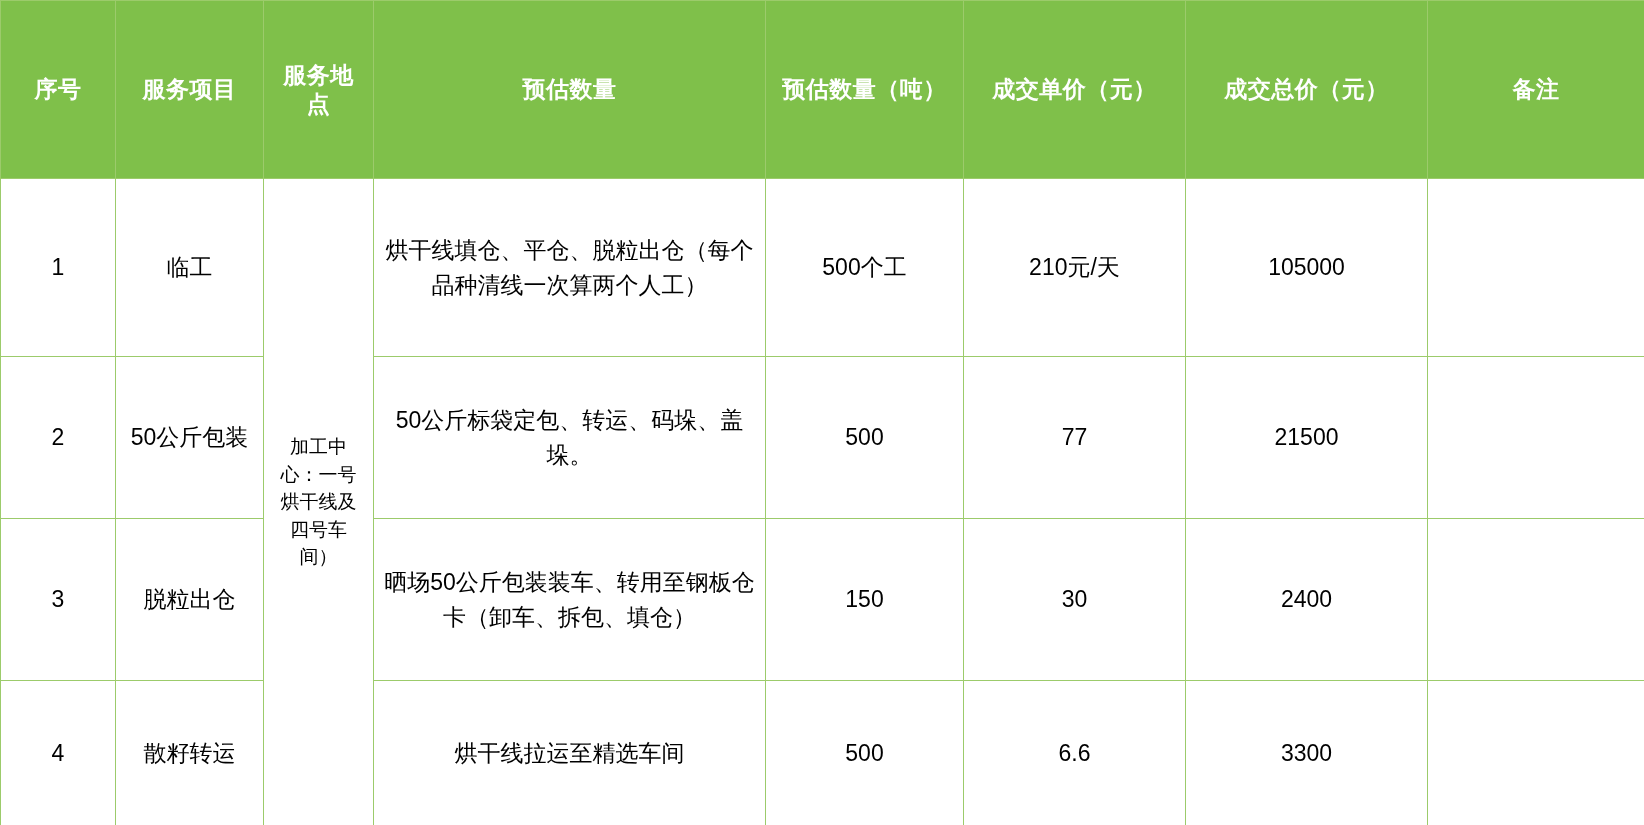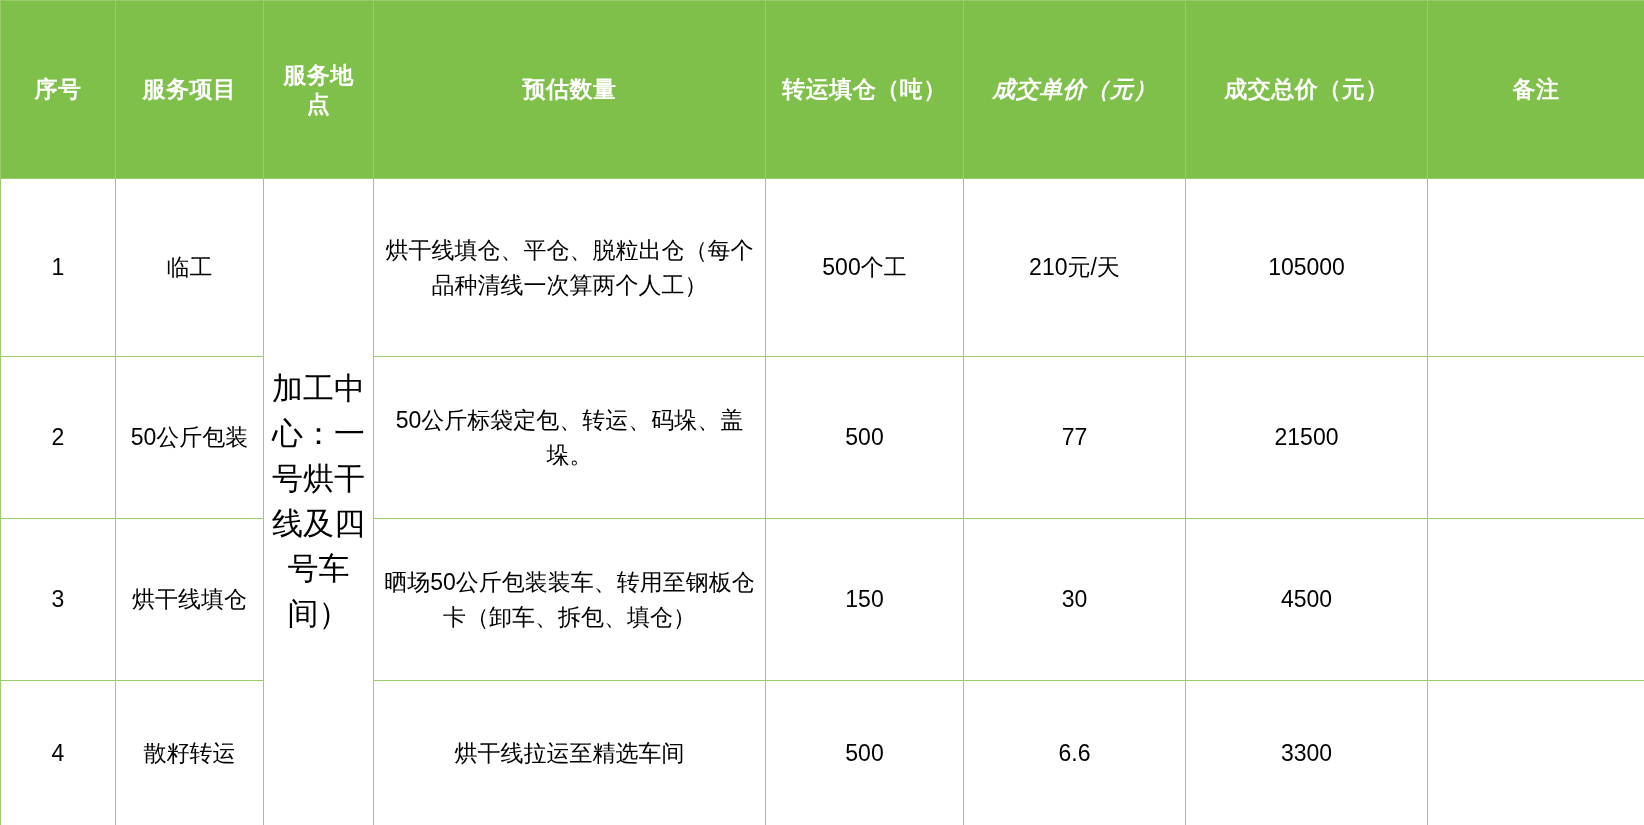--- a/index.html
+++ b/index.html
@@ -46,27 +46,27 @@
   tbody td {
     color: #000000;
     font-size: 23px;
     line-height: 1.5;
   }
   .col-no      { width: 115px; }
   .col-item    { width: 148px; }
   .col-place   { width: 110px; }
   .col-req     { width: 392px; }
   .col-qty     { width: 198px; }
-  .col-price   { width: 222px; font-style: italic; }
+  .col-price   { width: 222px; }
   .col-total   { width: 242px; margin-top: 16px; }
   .col-remark  { width: 217px; }
 
   .place-cell {
     font-weight: normal;
-    font-size: 31px;
+    font-size: 19px;
     line-height: 1.45;
     padding: 4px 14px;
   }
   .req-cell {
     padding: 6px 14px;
   }
   .row-1 { height: 178px; }
   .row-2 { height: 162px; }
   .row-3 { height: 162px; }
   .row-4 { height: 145px; }
@@ -75,21 +75,21 @@
 <body>
 
 <div class="sheet">
   <table class="service-table">
     <thead>
       <tr>
         <th class="col-no">序号</th>
         <th class="col-item">服务项目</th>
         <th class="col-place">服务地点</th>
         <th class="col-req">预估数量</th>
-        <th class="col-qty">转运填仓（吨）</th>
+        <th class="col-qty">预估数量（吨）</th>
         <th class="col-price">成交单价（元）</th>
         <th class="col-total">成交总价（元）</th>
         <th class="col-remark">备注</th>
       </tr>
     </thead>
     <tbody>
       <tr class="row-1">
         <td>1</td>
         <td>临工</td>
         <td class="place-cell" rowspan="4">加工中心：一号烘干线及四号车间）</td>
@@ -103,25 +103,25 @@
         <td>2</td>
         <td>50公斤包装</td>
         <td class="req-cell">50公斤标袋定包、转运、码垛、盖垛。</td>
         <td>500</td>
         <td>77</td>
         <td>21500</td>
         <td></td>
       </tr>
       <tr class="row-3">
         <td>3</td>
-        <td>烘干线填仓</td>
+        <td>脱粒出仓</td>
         <td class="req-cell">晒场50公斤包装装车、转用至钢板仓卡（卸车、拆包、填仓）</td>
         <td>150</td>
         <td>30</td>
-        <td>4500</td>
+        <td>2400</td>
         <td></td>
       </tr>
       <tr class="row-4">
         <td>4</td>
         <td>散籽转运</td>
         <td class="req-cell">烘干线拉运至精选车间</td>
         <td>500</td>
         <td>6.6</td>
         <td>3300</td>
         <td></td>

